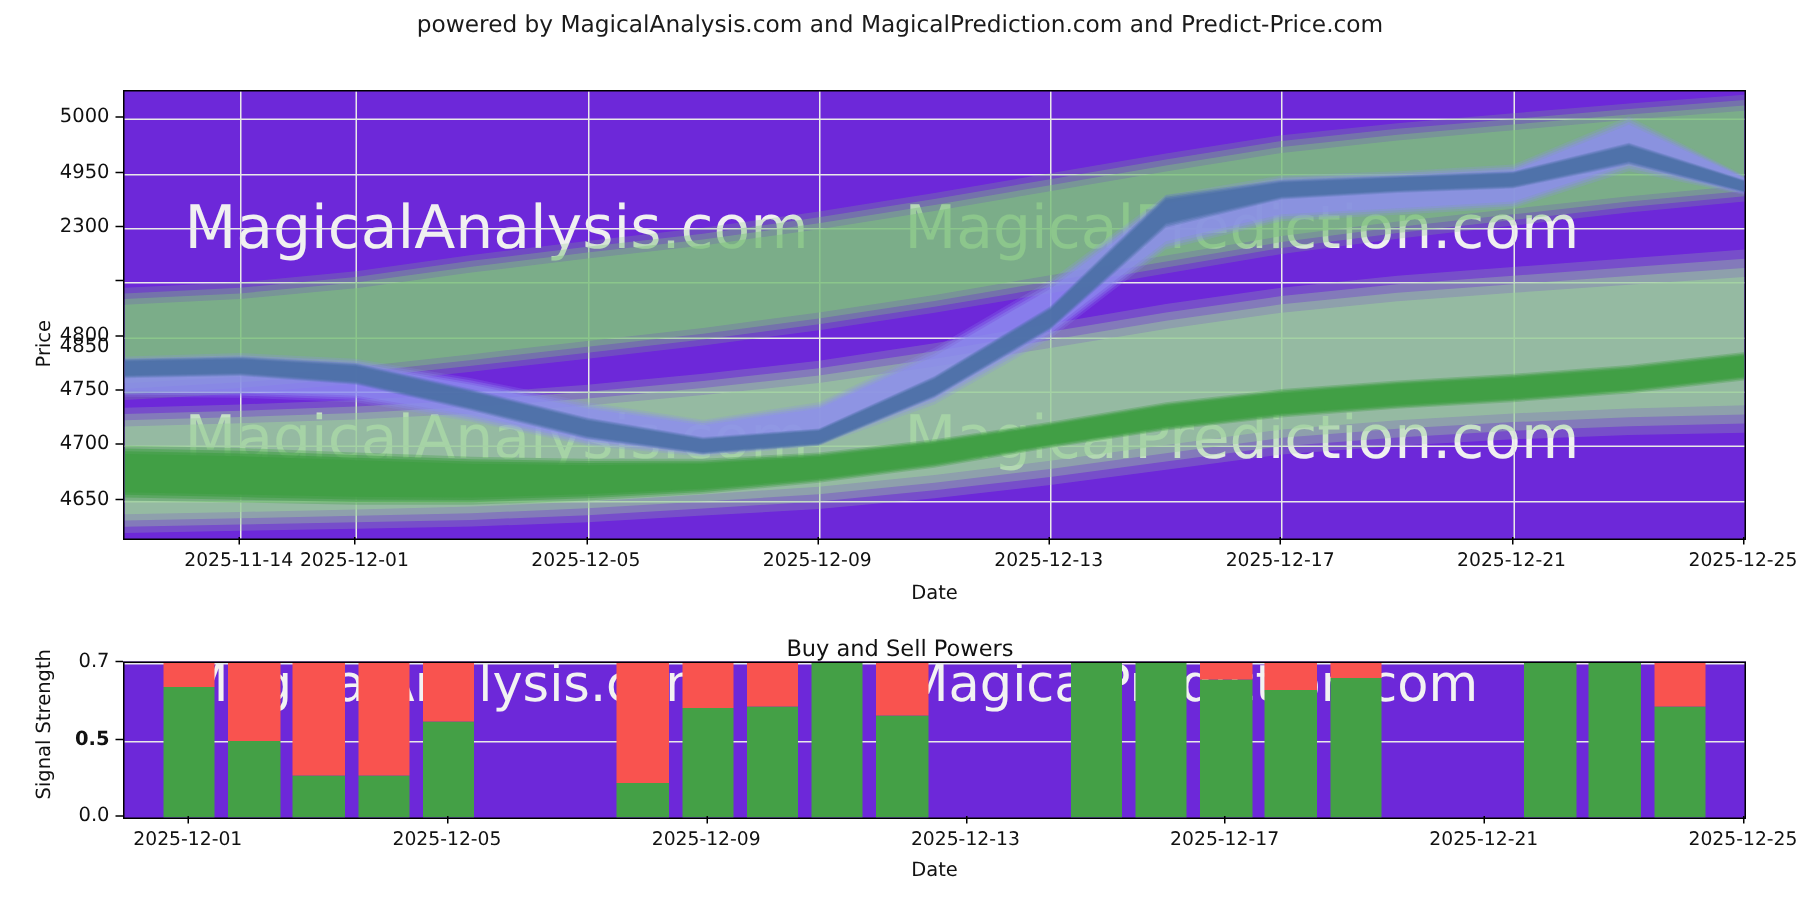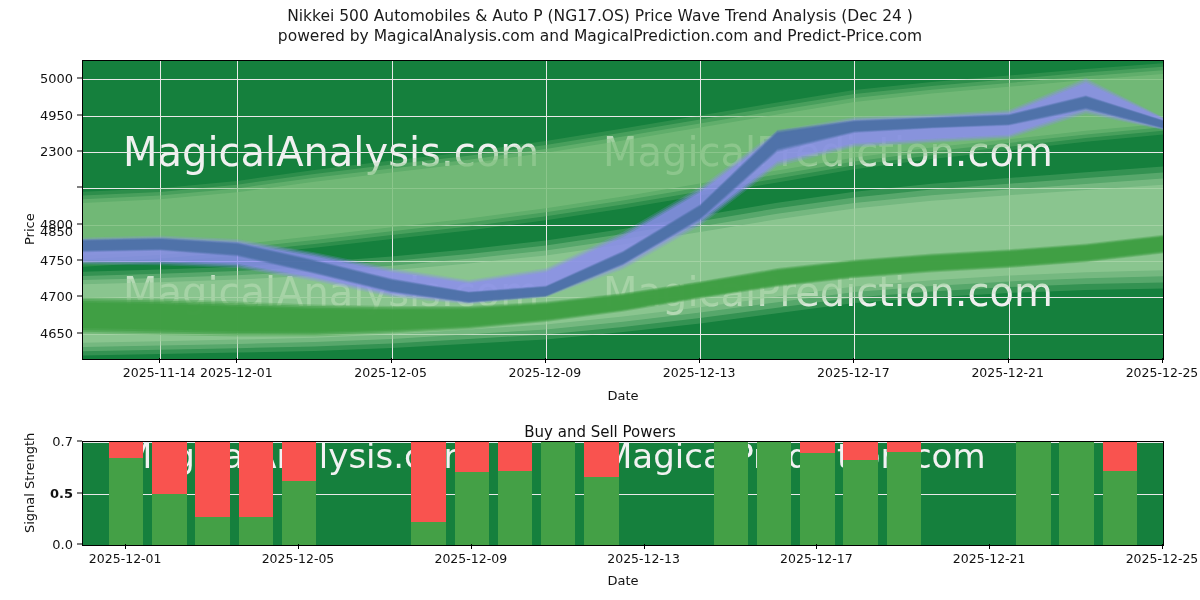--- a/index.html
+++ b/index.html
@@ -4,21 +4,21 @@
 <style>
   html,body{margin:0;padding:0;background:#ffffff;}
   body{width:1200px;height:600px;font-family:"DejaVu Sans","Liberation Sans",sans-serif;color:#000;overflow:hidden;}
   #root{position:relative;width:1200px;height:600px;}
 
   .title-block{position:absolute;left:0;top:6px;width:1200px;text-align:center;}
   .title-line{font-size:15.5px;line-height:20px;color:#1a1a1a;font-weight:400;}
 
   
   .panel{position:absolute;}
-  .plot{position:absolute;border:1.3px solid #000;background:#15803d;overflow:hidden;box-sizing:border-box;text-align:center;}
+  .plot{position:absolute;border:1.3px solid #000;background:#6d28d9;overflow:hidden;box-sizing:border-box;text-align:center;}
   .grid-line{position:absolute;background:#e9e9e9;}
   .grid-line.h{left:0;right:0;height:1px;}
   .grid-line.v{top:0;bottom:0;width:1px;}
 
   .ytick{position:absolute;right:0;transform:translateY(-50%);font-size:13px;color:#111;text-align:right;white-space:nowrap;}
   .ytick-mark{position:absolute;height:1px;width:5px;background:#000;transform:translateY(-50%);}
   .xtick{position:absolute;top:0;transform:translateX(-50%);font-size:12.5px;color:#111;white-space:nowrap;}
   .xtick-mark{position:absolute;width:1px;height:5px;background:#000;}
   .axis-label{position:absolute;font-size:13px;color:#111;text-align:center;}
   .ylabel{transform-origin:0 0;white-space:nowrap;}
@@ -33,21 +33,20 @@
   .bar .sell{position:absolute;top:0;left:0;right:0;background:#f9534f;}
 
   svg{display:block;}
 </style>
 </head>
 <body>
 
 <div id="root">
 
   <div class="title-block">
-    <div class="title-line">Nikkei 500 Automobiles &amp; Auto P (NG17.OS) Price Wave Trend Analysis (Dec 24 )</div>
     <div class="title-line">powered by MagicalAnalysis.com and MagicalPrediction.com and Predict-Price.com</div>
   </div>
 
   <div class="panel" id="panel-top" style="left:0;top:0;width:1200px;height:405px;">
 
     <div class="axis-label ylabel" style="left:22px;top:245px;transform:rotate(-90deg);">Price</div>
 
     <div class="plot" id="plot-top" style="left:82px;top:60px;width:1082px;height:300px;">
         <div style="position: absolute; left: 0px; top: 0px; width: 1080px; height: 298px; overflow: hidden;">
           <div class="wm" style="left: 40px; top: 68px; font-size: 40px;">MagicalAnalysis.com</div>

